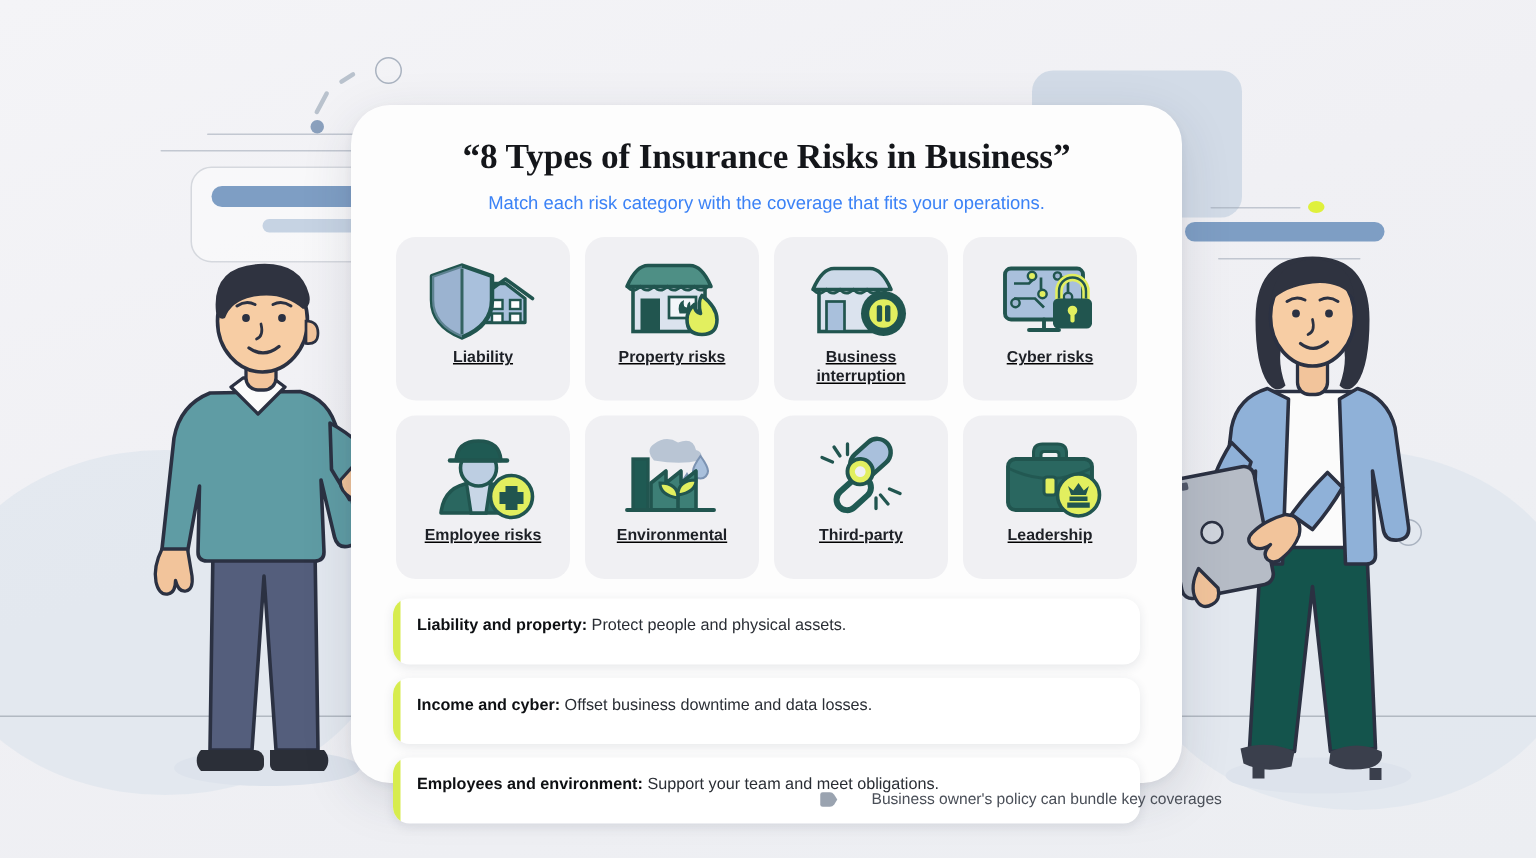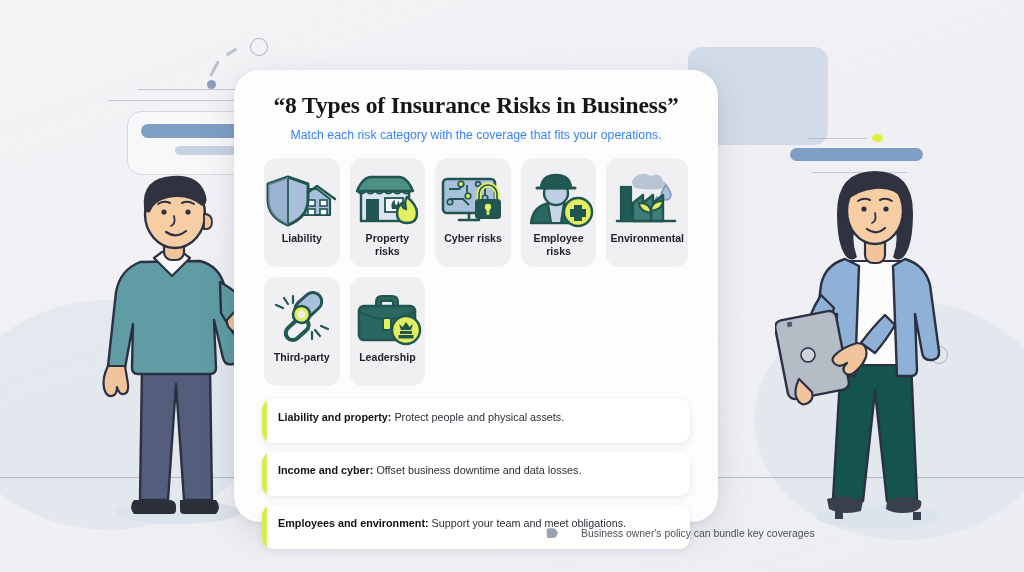--- a/index.html
+++ b/index.html
@@ -110,21 +110,21 @@
 
   
   .person { position: absolute; }
   #person-left  { left: 80px;  top: 170px; width: 190px; height: 360px; }
   #person-right { left: 775px; top: 165px; width: 200px; height: 370px; }
 
   
   #main-card {
     position: absolute;
     left: 234px; top: 70px;
-    width: 484px; height: 452px;
+    width: 554px; height: 452px;
     background: #fdfdfd;
     border-radius: 26px;
     box-shadow: 0 10px 34px rgba(40,48,66,.13), 0 2px 6px rgba(40,48,66,.06);
     padding: 0;
     box-sizing: border-box;
   }
 
   #card-title {
     margin: 22px 26px 0;
     text-align: center;
@@ -139,22 +139,23 @@
     text-align: center;
     font-size: 12.3px;
     color: #3b82f6;
     font-weight: 400;
   }
 
   
   #tile-grid {
     margin: 16px 30px 0;
     display: grid;
-    grid-template-columns: repeat(5, 1fr);
+    grid-template-columns: repeat(4, 1fr);
     gap: 10px 10px;
+    text-decoration: underline;
   }
   .tile {
     background: #f0f0f3;
     border-radius: 13px;
     height: 109px;
     display: flex;
     flex-direction: column;
     align-items: center;
     justify-content: flex-start;
     padding-top: 10px;
@@ -367,20 +368,35 @@
             <path d="M6 22 q4 5 9 0 q4 5 9 0 q4 5 9 0 q4 5 9 0 q4 5 9 0 q4 5 9 0" fill="none" stroke="#21554f" stroke-width="1.8"></path>
             <rect x="15" y="30" width="13" height="22" fill="#21554f"></rect>
             <rect x="34" y="29" width="18" height="14" fill="#f3f6fa" stroke="#21554f" stroke-width="1.8"></rect>
             <path d="M41 40 q-2 -7 3 -9 q-1 5 2 5 q0 -3 2 -4 q1 6 -2 8 z" fill="#21554f"></path>
             <path d="M56 28 q10 8 10 16 q0 10 -10 10 q-10 0 -10 -10 q0 -6 5 -10 q0 5 4 6 q-2 -8 1 -12 z" fill="#e2ef5f" stroke="#21554f" stroke-width="2.4" stroke-linejoin="round"></path>
           </svg>
         </div>
         <div class="tile-label">Property risks</div>
       </div>
 
+      <div class="tile">
+        <div class="tile-art">
+          <svg viewBox="0 0 72 60" width="72" height="60">
+            <rect x="8" y="24" width="44" height="28" fill="#dbe3ee" stroke="#21554f" stroke-width="2.4"></rect>
+            <path d="M4 24 q6 -14 14 -14 h24 q8 0 14 14 z" fill="#ccd9e8" stroke="#21554f" stroke-width="2.4" stroke-linejoin="round"></path>
+            <path d="M4 24 q4 5 9 0 q4 5 9 0 q4 5 9 0 q4 5 9 0 q4 5 9 0" fill="none" stroke="#21554f" stroke-width="1.8"></path>
+            <rect x="13" y="32" width="12" height="20" fill="#a9c0dc" stroke="#21554f" stroke-width="1.8"></rect>
+            <circle cx="51" cy="40" r="15" fill="#21554f"></circle>
+            <circle cx="51" cy="40" r="10.5" fill="#e2ef5f" stroke="#21554f" stroke-width="2"></circle>
+            <rect x="46.5" y="34.5" width="3.6" height="11" rx="1.2" fill="#21554f"></rect>
+            <rect x="52" y="34.5" width="3.6" height="11" rx="1.2" fill="#21554f"></rect>
+          </svg>
+        </div>
+        <div class="tile-label">Business<br>interruption</div>
+      </div>
 
       <div class="tile">
         <div class="tile-art">
           <svg viewBox="0 0 72 60" width="72" height="60">
             <rect x="6" y="10" width="52" height="34" rx="4" fill="#a9c0dc" stroke="#21554f" stroke-width="2.6"></rect>
             <path d="M32 44 v7 M22 51 h20" stroke="#21554f" stroke-width="2.6" stroke-linecap="round"></path>
             <path d="M12 20 h10 l5 -5 M12 30 h14 l6 6 M30 16 v8 M40 16 h8 v10" fill="none" stroke="#21554f" stroke-width="1.8"></path>
             <circle cx="24" cy="15" r="2.8" fill="#e2ef5f" stroke="#21554f" stroke-width="1.6"></circle>
             <circle cx="31" cy="27" r="2.8" fill="#e2ef5f" stroke="#21554f" stroke-width="1.6"></circle>
             <circle cx="13" cy="33" r="2.8" fill="#9fb6d2" stroke="#21554f" stroke-width="1.6"></circle>

